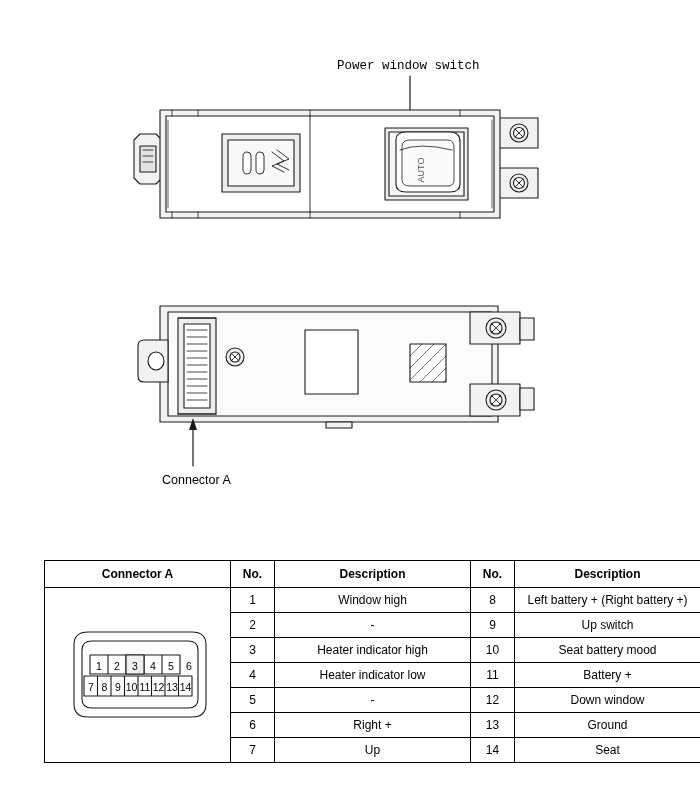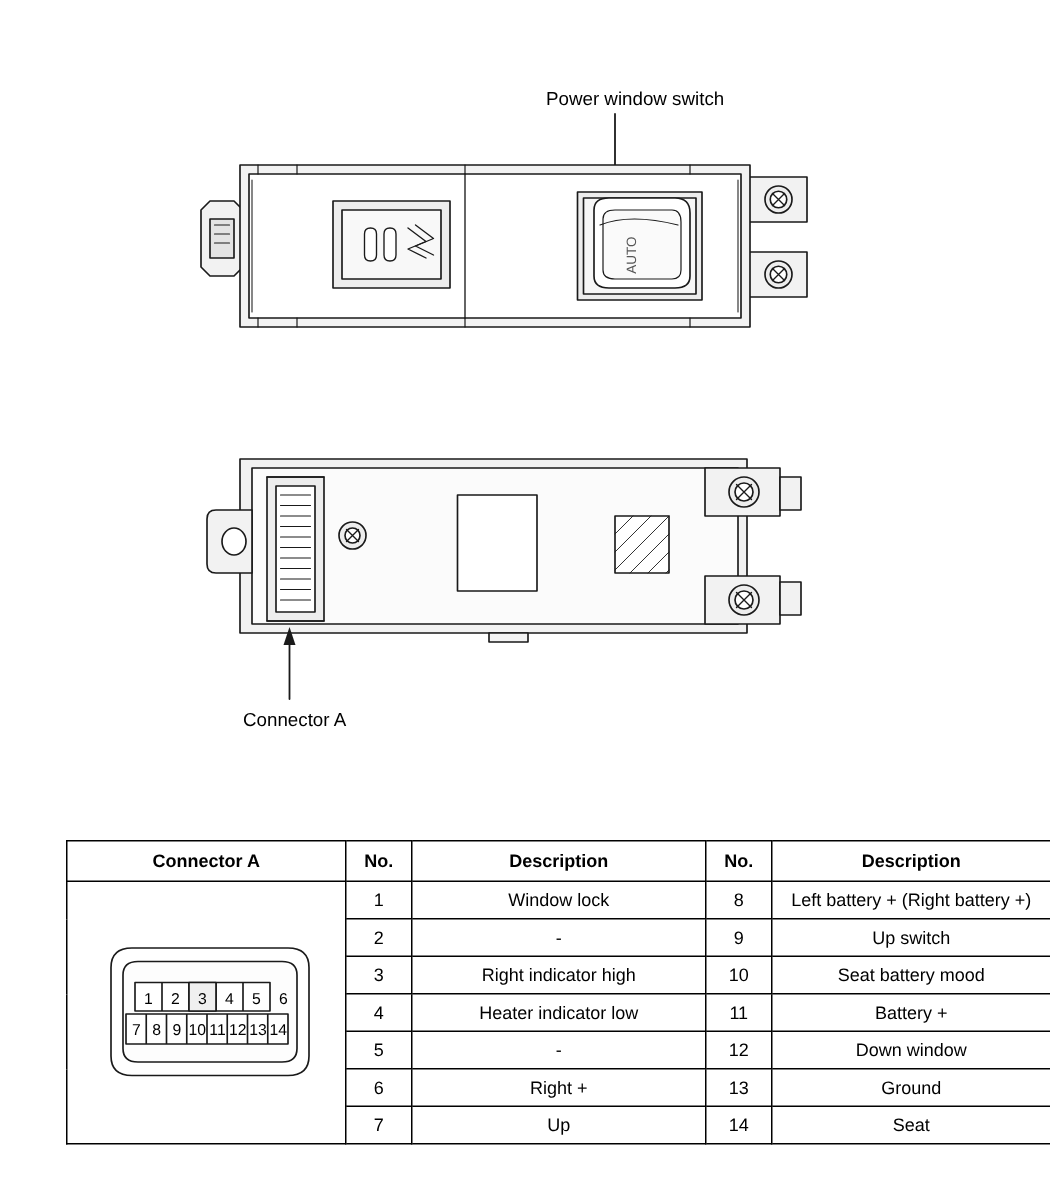--- a/index.html
+++ b/index.html
@@ -17,22 +17,23 @@
   }
 
   
   .callout {
     position: absolute;
     font-size: 12.5px;
     color: #000;
     white-space: nowrap;
   }
   #callout-power-window {
-    left: 364px;
+    left: 337px;
     top: 59px;
+    font-family: Liberation Mono, monospace;
   }
   #callout-connector-a {
     left: 162px;
     top: 473px;
   }
 
   
   .diagram-svg {
     position: absolute;
     left: 0;
@@ -251,33 +252,33 @@
             <div class="pin-num" style="left:49.5px;top:79px; width:14px;">8</div>
             <div class="pin-num" style="left:63px;  top:79px; width:14px;">9</div>
             <div class="pin-num" style="left:76.5px;top:79px; width:14px;">10</div>
             <div class="pin-num" style="left:90px;  top:79px; width:14px;">11</div>
             <div class="pin-num" style="left:103.5px;top:79px;width:14px;">12</div>
             <div class="pin-num" style="left:117px; top:79px; width:14px;">13</div>
             <div class="pin-num" style="left:130.5px;top:79px;width:14px;">14</div>
           </div>
         </td>
         <td>1</td>
-        <td>Window lock</td>
+        <td>Window high</td>
         <td>8</td>
         <td>Left battery + (Right battery +)</td>
       </tr>
       <tr>
         <td>2</td>
         <td>-</td>
         <td>9</td>
         <td>Up switch</td>
       </tr>
       <tr>
         <td>3</td>
-        <td>Right indicator high</td>
+        <td>Heater indicator high</td>
         <td>10</td>
         <td>Seat battery mood</td>
       </tr>
       <tr>
         <td>4</td>
         <td>Heater indicator low</td>
         <td>11</td>
         <td>Battery +</td>
       </tr>
       <tr>

